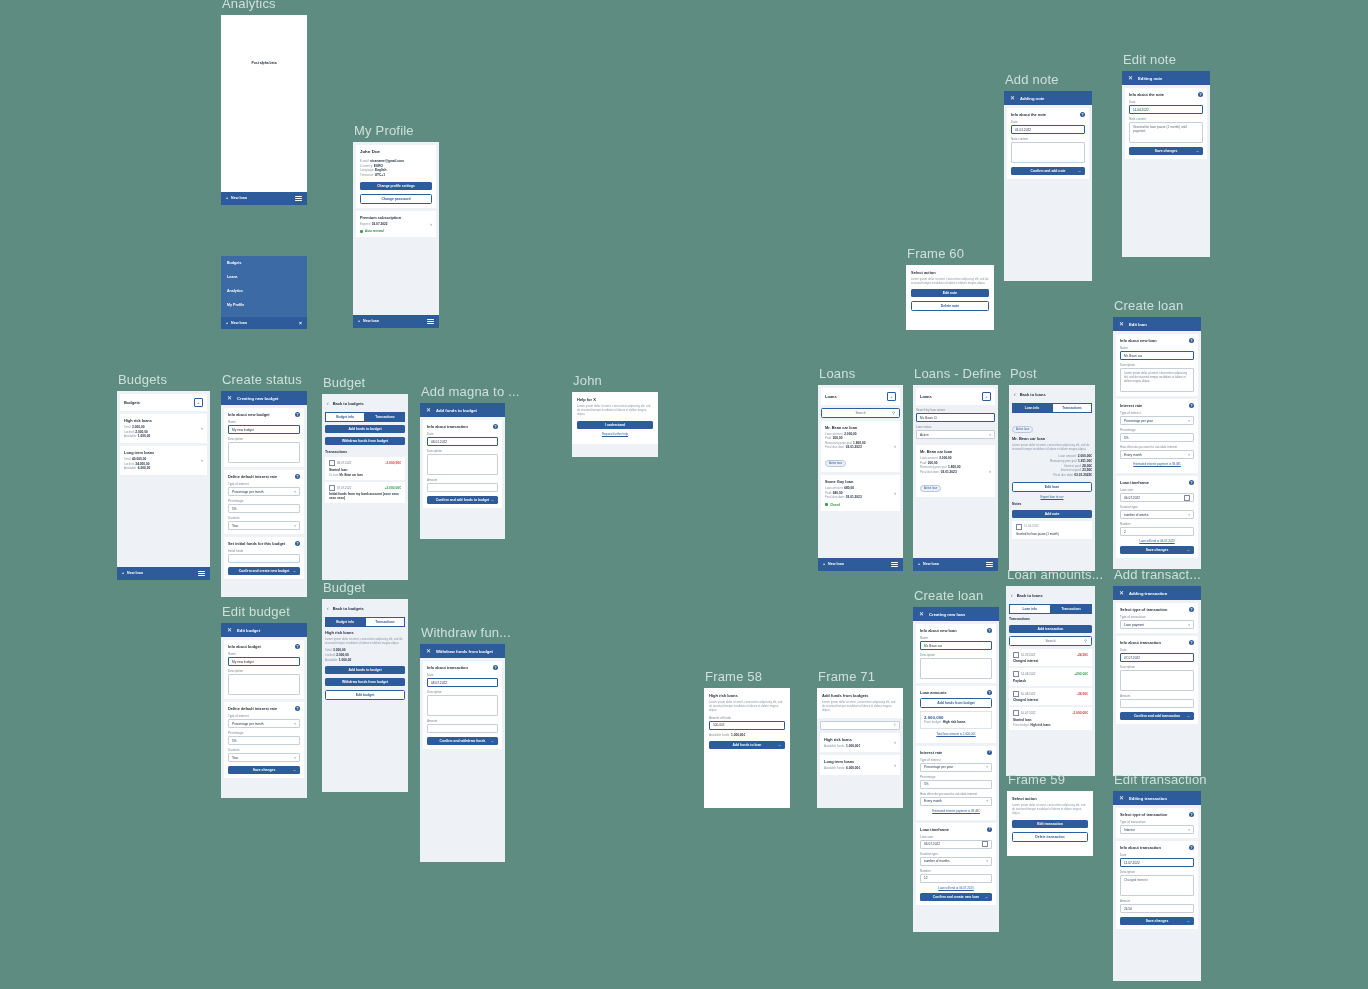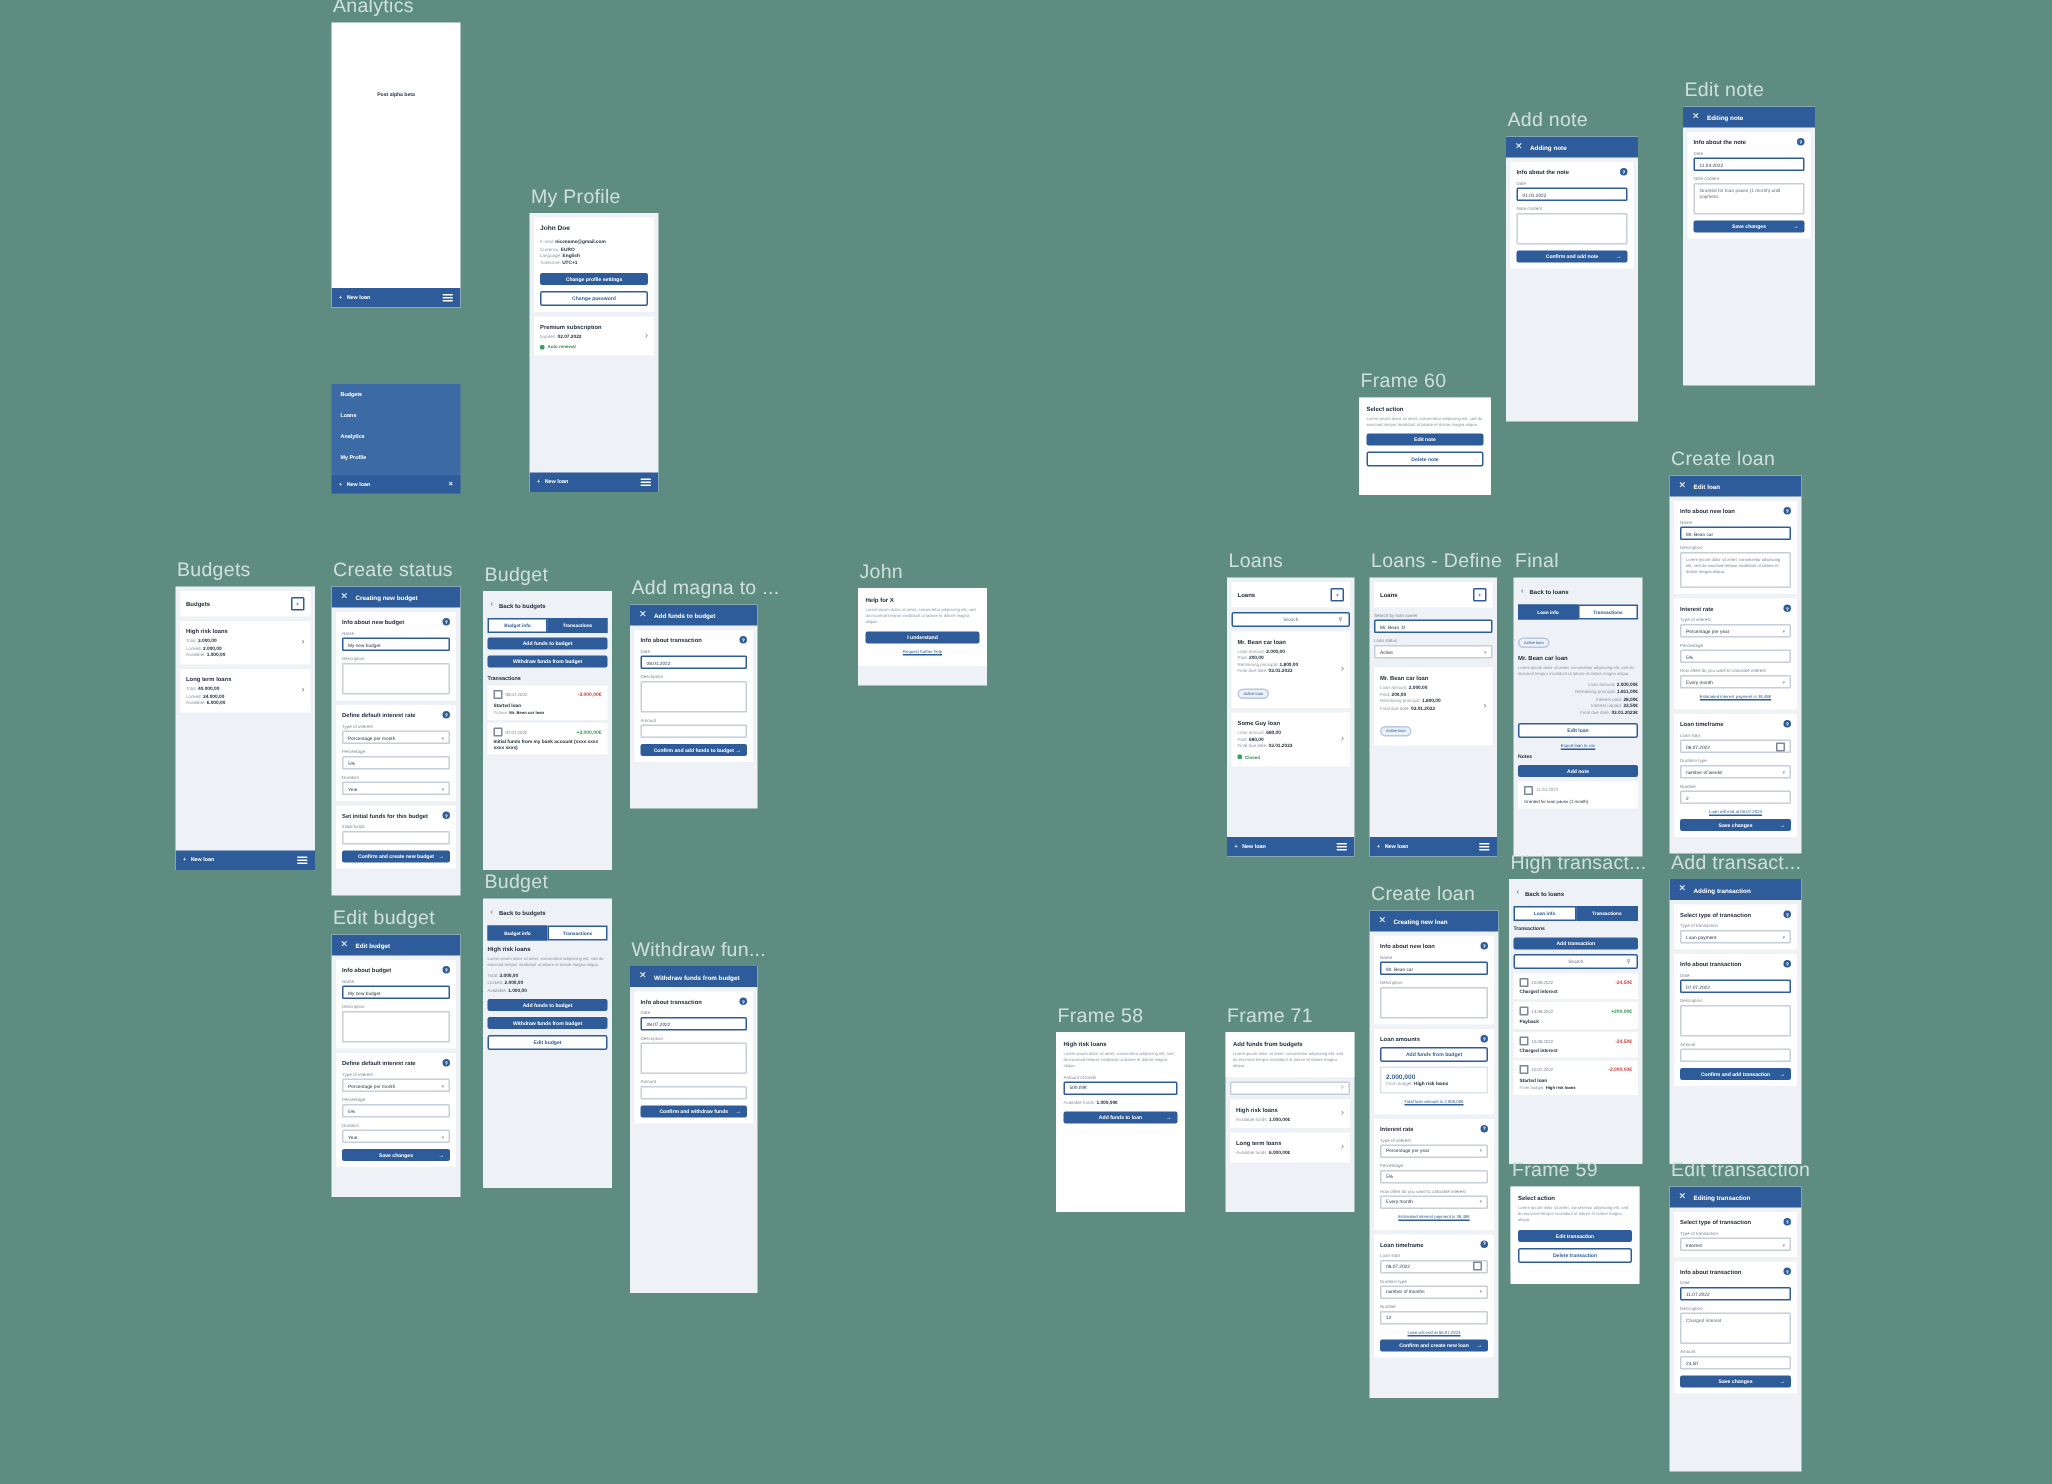--- a/index.html
+++ b/index.html
@@ -583,21 +583,21 @@
       <span class="hamb">
           <i></i>
           <i></i>
           <i></i>
         </span>
       </div>
   </div>
 </div>
 
 <div class="frame" style="left:1009px;top:366px;">
-  <div class="frame-title">Final</div>
+  <div class="frame-title">Post</div>
   <div class="phone" style="width:86px;height:186px;">
     <div class="backrow">
       <span class="ch">‹</span>
       <span>Back to loans</span>
       </div>
     <div class="tabs">
       <div class="tab on">Loan info</div>
       <div class="tab">Transactions</div>
       </div>
     <div style="margin:3px;">
@@ -618,21 +618,21 @@
       <div class="kv" style="display:flex;gap:2px;align-items:center;">
           <span class="cal"></span>
         <span>11.04.2022</span>
         </div>
       <div class="noteline" style="color:#1d2a3a;">Granted for loan pause (1 month)</div>
     </div>
   </div>
 </div>
 
 <div class="frame" style="left:1006px;top:567px;">
-  <div class="frame-title">High transact...</div>
+  <div class="frame-title">Loan amounts...</div>
   <div class="phone" style="width:89px;height:190px;">
     <div class="backrow">
       <span class="ch">‹</span>
       <span>Back to loans</span>
       </div>
     <div class="tabs">
       <div class="tab">Loan info</div>
       <div class="tab on">Transactions</div>
       </div>
     <div style="margin:3px;">

